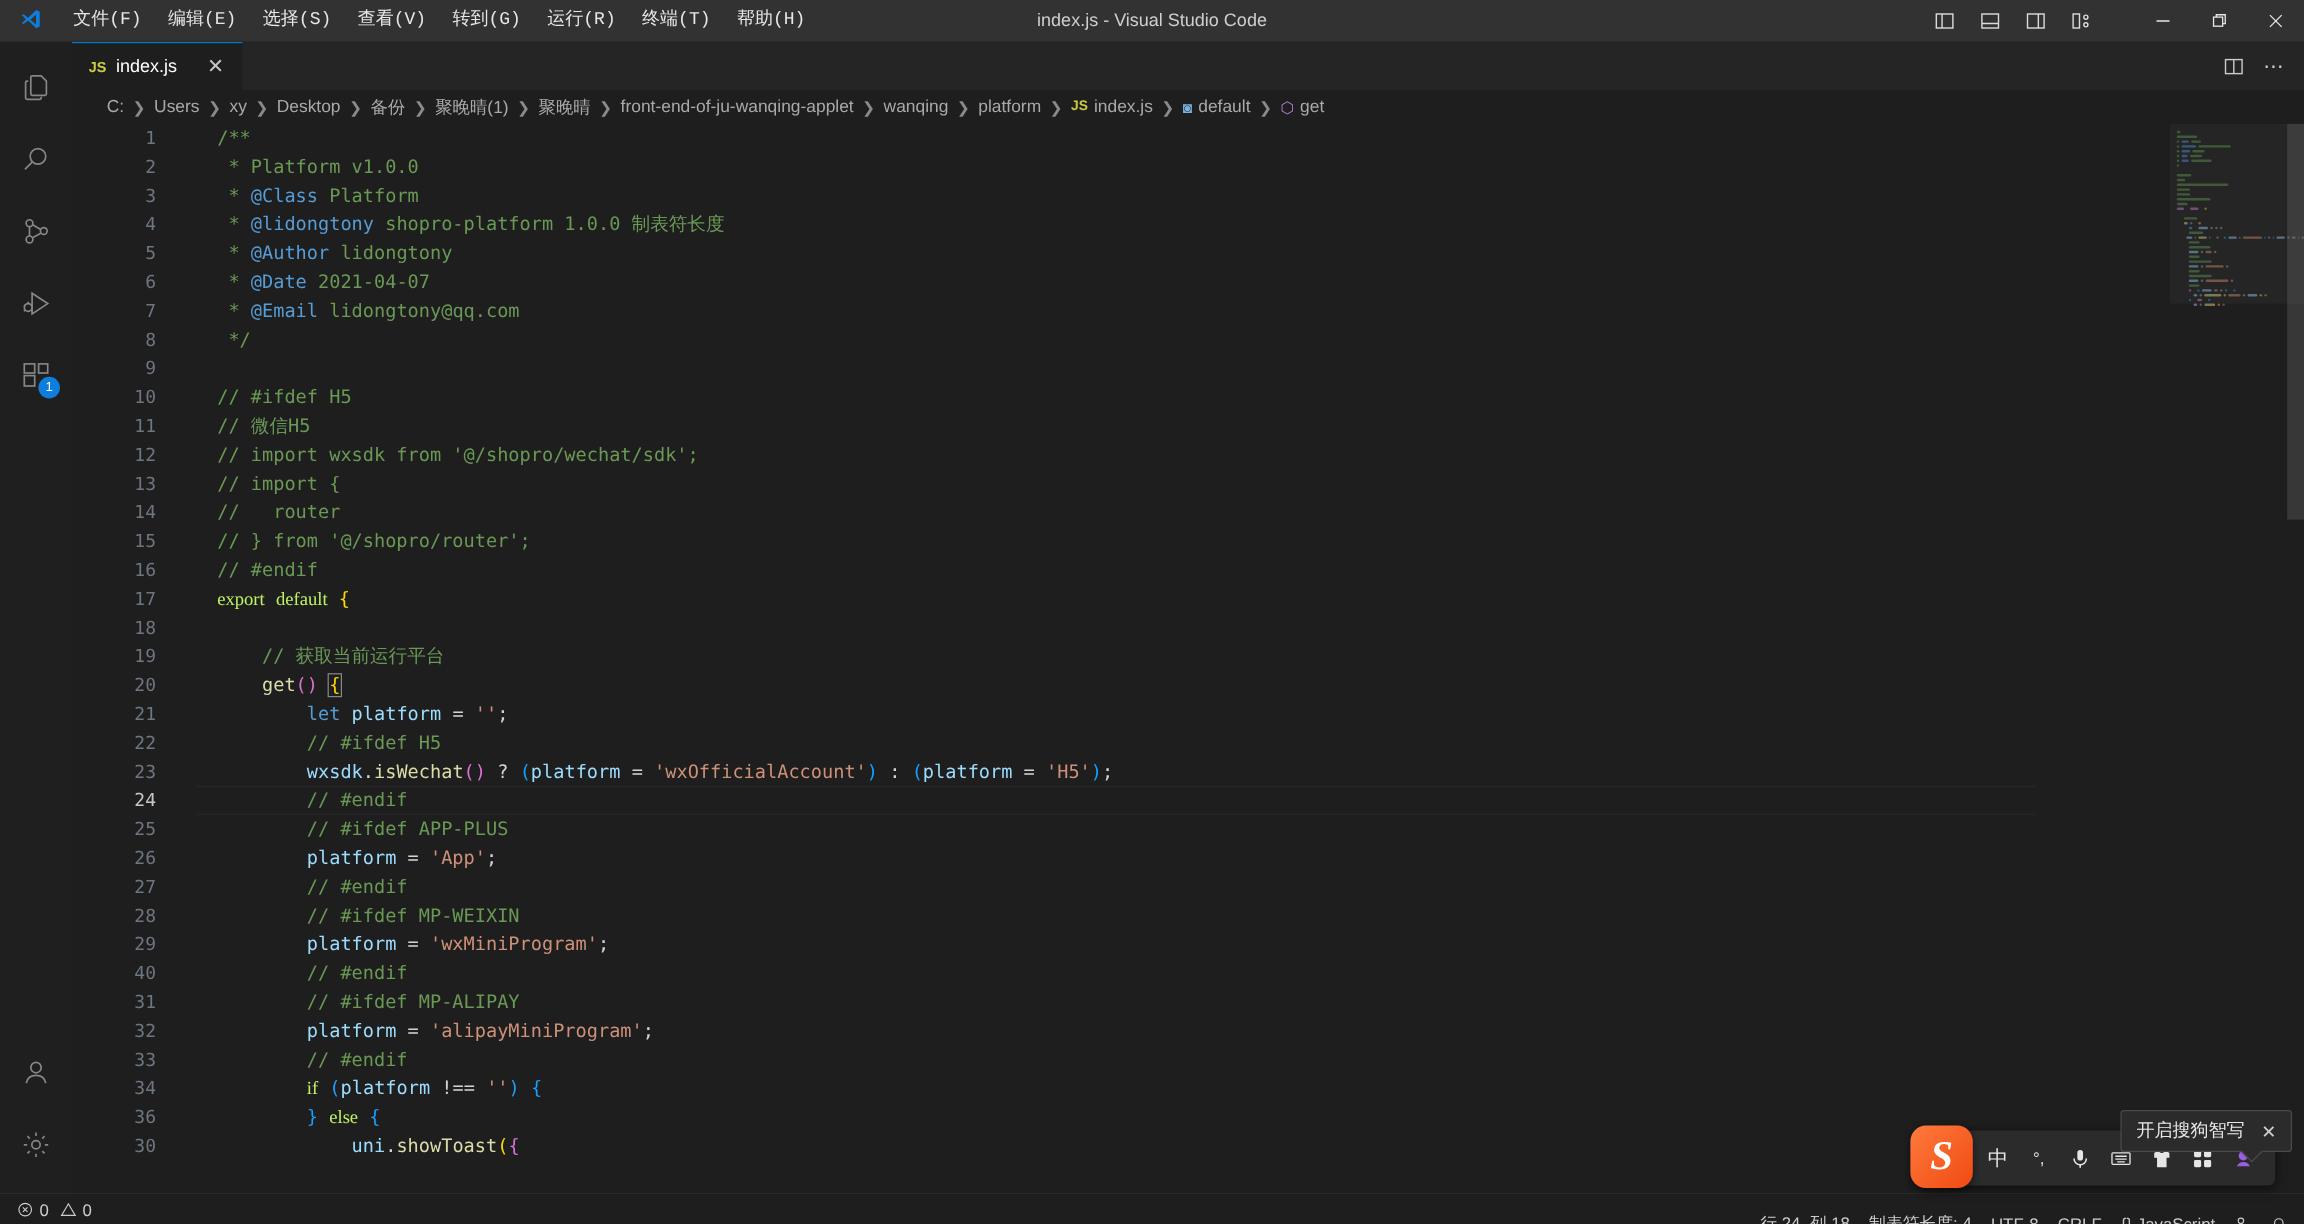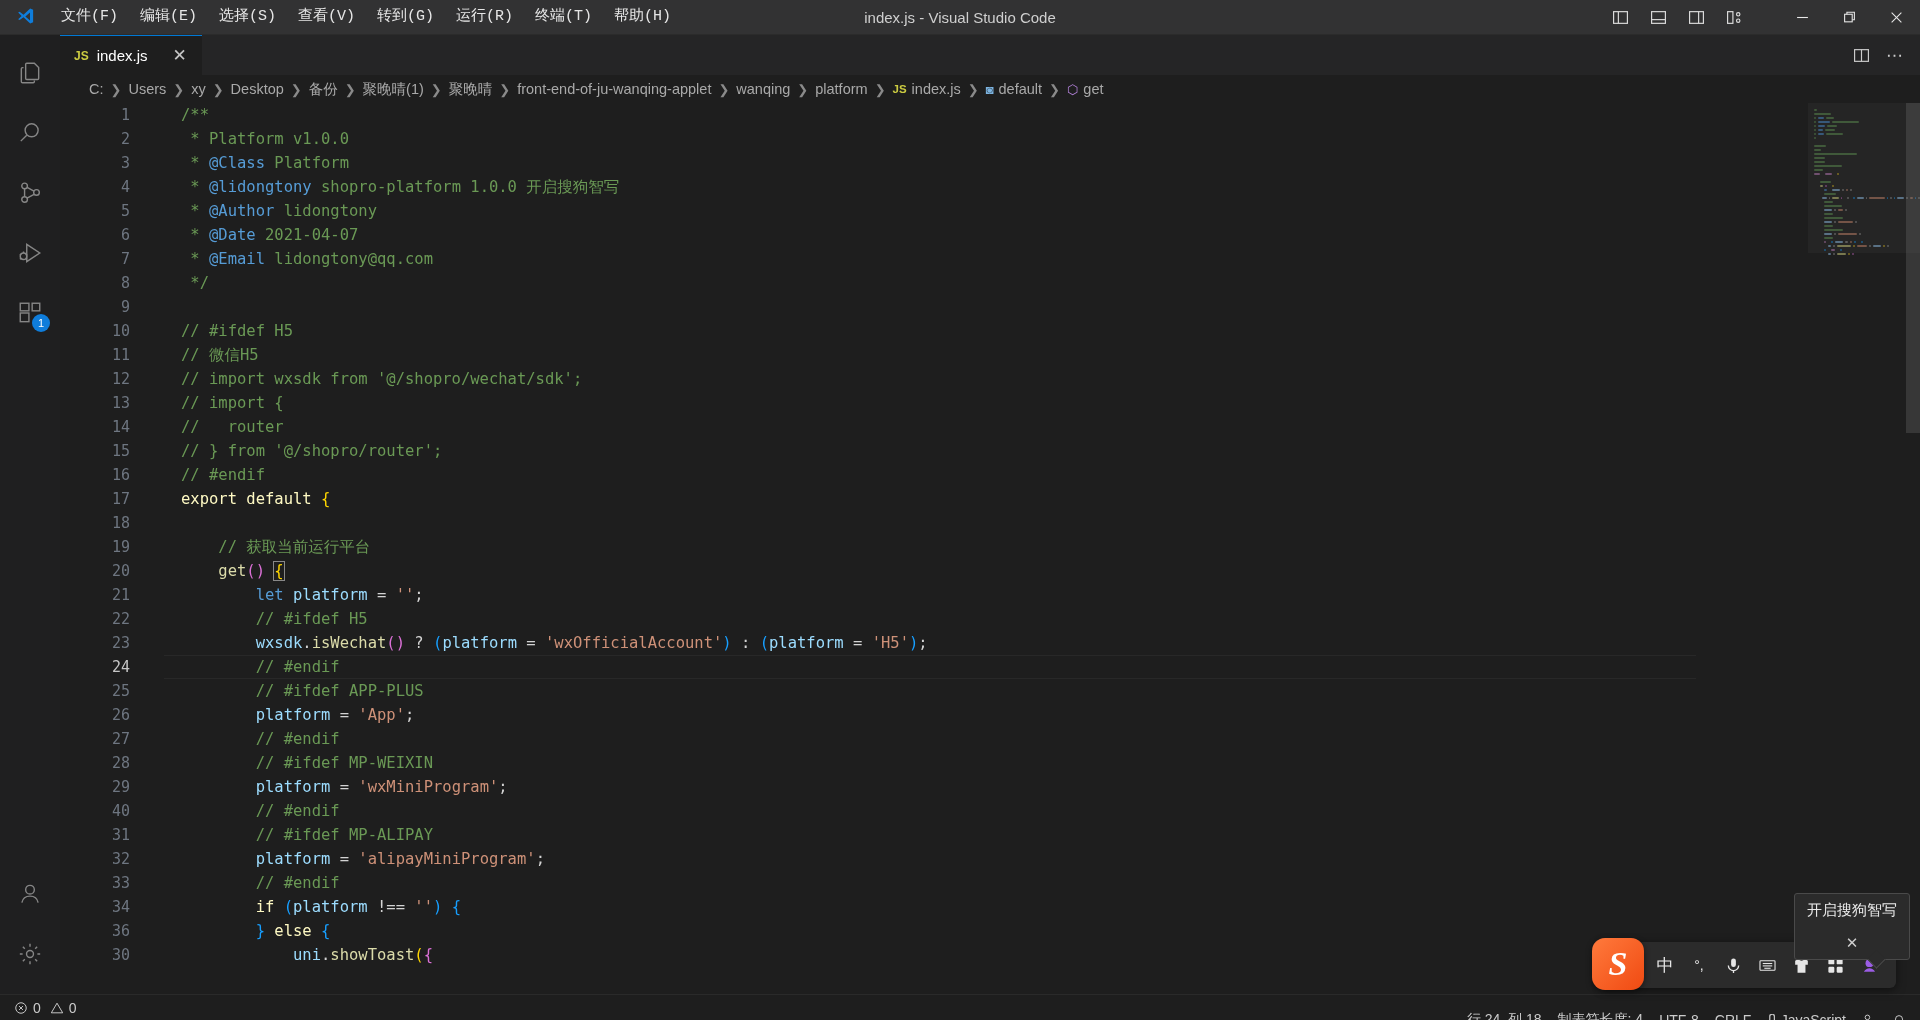--- a/index.html
+++ b/index.html
@@ -114,21 +114,21 @@
   .ln{
     width:96px; flex:0 0 96px; text-align:right; padding-right:26px;
     color:#6e7681; font-size:15px; font-family:"DejaVu Sans Mono", monospace;
     user-select:none;
   }
   .lc{ padding-left:25px; }
 
   
   .c  { color:#6a9955; }
   .tag{ color:#569cd6; }   
-  .kw { color:#fef9c3; }   
+  .kw { color:#bef264;font-family:Liberation Serif, serif; }   
   .kw2{ color:#569cd6; }   
   .str{ color:#ce9178; }   
   .fn { color:#dcdcaa; }   
   .var{ color:#9cdcfe; }   
   .pl { color:#cccccc; }   
   .op { color:#d4d4d4; }
   .brk1{ color:#ffd700; }
   .brk2{ color:#da70d6; }
   .brk3{ color:#179fff; }
   .brace-match{ outline:1px solid #888; }
@@ -173,21 +173,21 @@
   }
   .ime-btn{
     width:34px; height:46px; display:flex; align-items:center; justify-content:center;
     color:#e6e6e6; font-size:17px;
   }
   .ime-btn svg{ width:19px; height:19px; }
   .ime-tip{
     position:absolute; right:10px; bottom:60px;
     background:#2b2b2b; border:1px solid #4a4a4a; border-radius:3px;
     padding:7px 12px; display:flex; align-items:center; gap:14px;
-    font-size:15px; color:#e8e8e8; z-index:41; white-space:nowrap;flex-direction:column;
+    font-size:15px; color:#e8e8e8; z-index:41; white-space:nowrap;
   }
   .ime-tip .x{ color:#cfcfcf; font-size:15px; }
   .ime-tip::after{
     content:""; position:absolute; bottom:-7px; right:26px;
     width:12px; height:12px; background:#2b2b2b;
     border-right:1px solid #4a4a4a; border-bottom:1px solid #4a4a4a;
     transform:rotate(45deg);
   }
 </style>
 </head>
@@ -366,21 +366,21 @@
           <span class="sym-purple">⬡</span>
           <span>get</span>
         </span>
       </div>
 
       <div class="editor">
         <div class="code-area" id="code-area">
             <div class="line"><span class="ln">1</span><span class="lc"><span class="c">/**</span></span></div>
             <div class="line"><span class="ln">2</span><span class="lc"><span class="c"> * Platform v1.0.0</span></span></div>
             <div class="line"><span class="ln">3</span><span class="lc"><span class="c"> * </span><span class="tag">@Class</span><span class="c"> Platform</span></span></div>
-            <div class="line"><span class="ln">4</span><span class="lc"><span class="c"> * </span><span class="tag">@lidongtony</span><span class="c"> shopro-platform 1.0.0 开启搜狗智写</span></span></div>
+            <div class="line"><span class="ln">4</span><span class="lc"><span class="c"> * </span><span class="tag">@lidongtony</span><span class="c"> shopro-platform 1.0.0 制表符长度</span></span></div>
             <div class="line"><span class="ln">5</span><span class="lc"><span class="c"> * </span><span class="tag">@Author</span><span class="c"> lidongtony</span></span></div>
             <div class="line"><span class="ln">6</span><span class="lc"><span class="c"> * </span><span class="tag">@Date</span><span class="c"> 2021-04-07</span></span></div>
             <div class="line"><span class="ln">7</span><span class="lc"><span class="c"> * </span><span class="tag">@Email</span><span class="c"> lidongtony@qq.com</span></span></div>
             <div class="line"><span class="ln">8</span><span class="lc"><span class="c"> */</span></span></div>
             <div class="line"><span class="ln">9</span><span class="lc"></span></div>
             <div class="line"><span class="ln">10</span><span class="lc"><span class="c">// #ifdef H5</span></span></div>
             <div class="line"><span class="ln">11</span><span class="lc"><span class="c">// 微信H5</span></span></div>
             <div class="line"><span class="ln">12</span><span class="lc"><span class="c">// import wxsdk from '@/shopro/wechat/sdk';</span></span></div>
             <div class="line"><span class="ln">13</span><span class="lc"><span class="c">// import {</span></span></div>
             <div class="line"><span class="ln">14</span><span class="lc"><span class="c">//   router</span></span></div>

